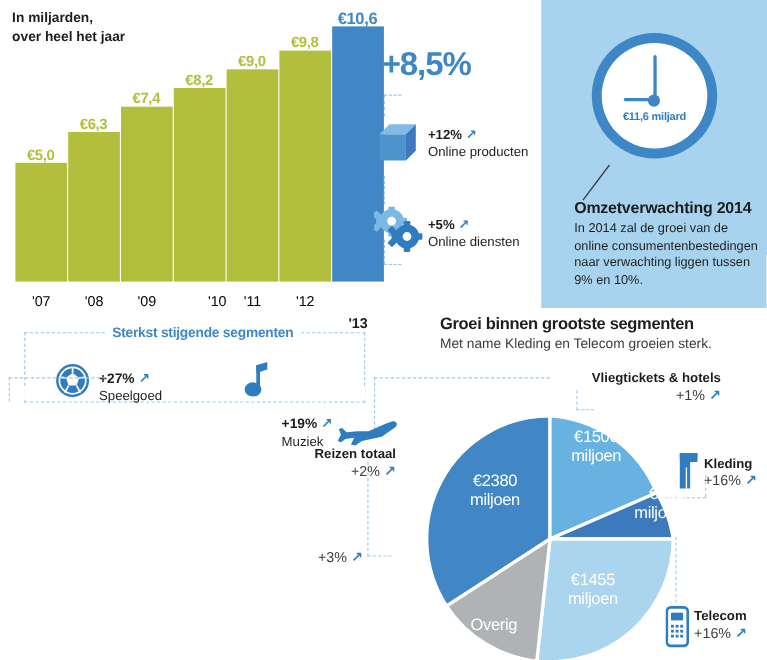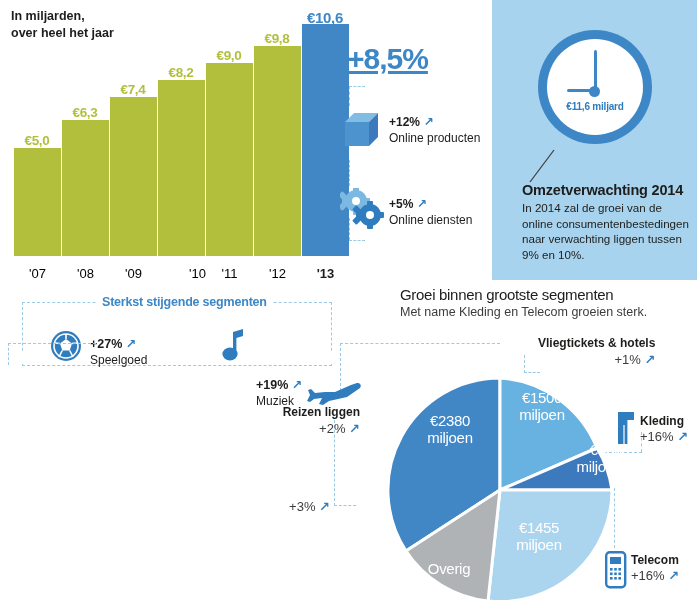--- a/index.html
+++ b/index.html
@@ -56,30 +56,30 @@
   .bar.is-latest{background:#4186c5;}
   .bar-val{
     position:absolute;width:56px;text-align:center;
     font-size:13.5px;font-weight:bold;color:#b2bf3c;letter-spacing:-.3px;
   }
   .bar-val.is-latest{color:#3d87c6;font-size:15px;}
   .bar-lbl{
     position:absolute;top:266px;width:47px;text-align:center;
     font-size:13px;color:#000000;
   }
-  .bar-lbl.is-latest{font-weight:bold;color:#1d1d1b;}
+  .bar-lbl.is-latest{font-weight:bold;color:#1d1d1b;margin-top:20px;}
   #chart-note{
     left:11px;top:8px;width:200px;
     font-size:12.5px;font-weight:bold;color:#1d1d1b;line-height:17px;
   }
 
   
   #total-growth{
     left:347px;top:42px;
-    font-size:30px;font-weight:bold;color:#3d87c6;letter-spacing:-1px;text-decoration:underline;
+    font-size:30px;font-weight:bold;color:#3d87c6;letter-spacing:-1px;
   }
   .callout{position:absolute;}
   .callout .c-pct{
     font-size:12px;font-weight:bold;color:#1d1d1b;white-space:nowrap;
   }
   .callout .c-lbl{
     font-size:12px;font-weight:normal;color:#1d1d1b;white-space:nowrap;
   }
   .arrow{color:#2f7cbe;font-weight:bold;}
 
@@ -96,21 +96,21 @@
   #rising-title{
     left:96px;top:295px;padding:0 6px;background:#fff;
     font-size:12.5px;font-weight:bold;color:#3d87c6;letter-spacing:-.2px;
   }
   #rising-gap-l{left:22px;top:352px;width:22px;height:12px;background:#fff;}
   #rising-gap-r{left:308px;top:352px;width:24px;height:12px;background:#fff;}
 
   
   #pie-title{
     left:400px;top:286px;width:290px;
-    font-size:15px;font-weight:normal;color:#1d1d1b;letter-spacing:-.3px;
+    font-size:15px;font-weight:bold;color:#1d1d1b;letter-spacing:-.3px;
   }
   #pie-sub{
     left:400px;top:305px;width:295px;
     font-size:12.5px;color:#3c3c3b;
   }
   #pie{left:385px;top:375px;width:230px;height:230px;}
   .slice-lbl{
     position:absolute;color:#ffffff;text-align:center;
     font-size:15px;line-height:17px;letter-spacing:-.3px;
     pointer-events:none;
@@ -266,21 +266,21 @@
 
   <path d="M115,115 L115,3 A112,112 0 0,1 212,73 Z" fill="#67b2e0" stroke="#ffffff" stroke-width="3"></path>
 
   <path d="M115,115 L212,73 A112,112 0 0,1 227,115 Z" fill="#3d79bd" stroke="#ffffff" stroke-width="3"></path>
 
   <path d="M115,115 L227,115 A112,112 0 0,1 103,226 Z" fill="#abd5ef" stroke="#ffffff" stroke-width="3"></path>
 
   <path d="M115,115 L103,226 A112,112 0 0,1 21,176 Z" fill="#b0b3b5" stroke="#ffffff" stroke-width="3"></path>
 </svg>
 
-<div class="slice-lbl" style="left:398px;top:412px;width:104px;text-align:center;">
+<div class="slice-lbl" style="left:398px;top:429px;width:104px;text-align:center;">
   <span>€2380</span>
   <b>miljoen</b>
 </div>
 <div class="slice-lbl" style="left:495px;top:389px;width:94px;">
   <span>€1500</span>
   <b>miljoen</b>
 </div>
 <div class="slice-lbl" style="left:540px;top:441px;width:82px;text-align:right;">
   <span>€850</span>
   <b>miljoen</b>
@@ -340,18 +340,18 @@
   <div class="p-pct" style="margin-top:2px">
     <span>+3%</span>
     <span class="arrow">↗</span>
   </div>
 </div>
 
 <svg class="abs" style="left:307px;top:381px;" width="56" height="26">
   <path d="M50,2 C53,2 55,4 53,7 L40,16 L22,20 L16,24 L12,23 L15,17 L7,18 L3,21 L0,20 L3,14 L1,9 L4,8 L8,12 L18,11 L28,11 L44,4 Z" fill="#2f7cbe"></path>
 </svg>
 <div class="pielab abs" style="left:250px;top:405px;width:110px;text-align:right;">
-  <div class="p-name" style="text-align:right">Reizen liggen</div>
+  <div class="p-name" style="text-align:right">Reizen totaal</div>
   <div class="p-pct" style="margin-top:2px">
     <span>+2%</span>
     <span class="arrow">↗</span>
   </div>
 </div>
 
 </body></html>

